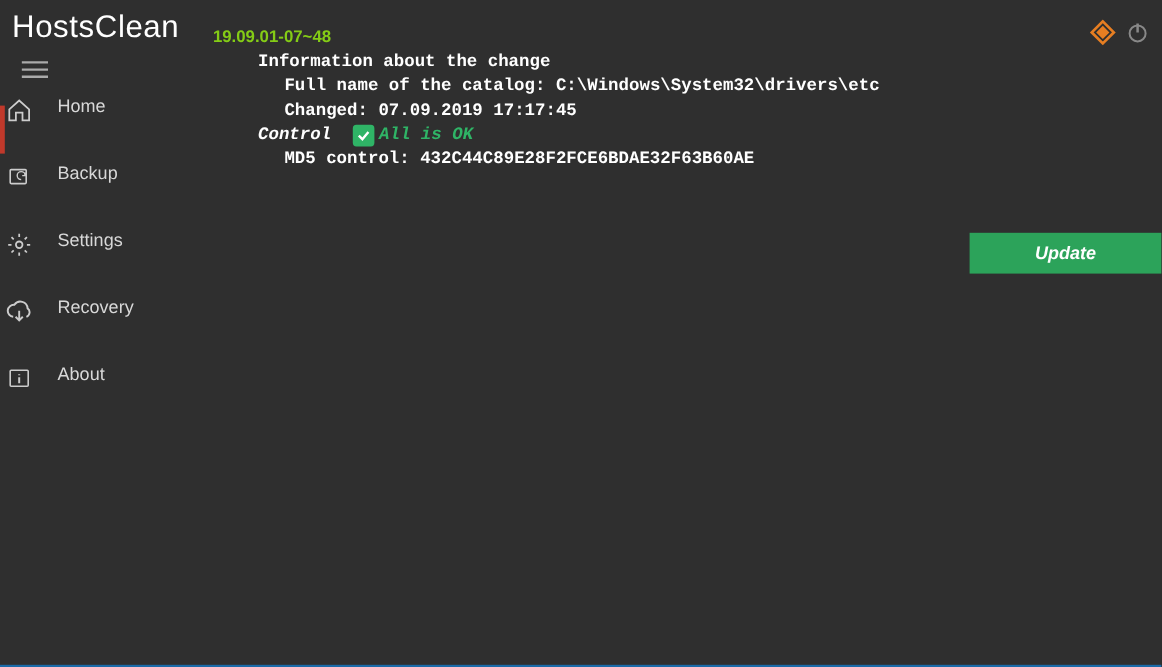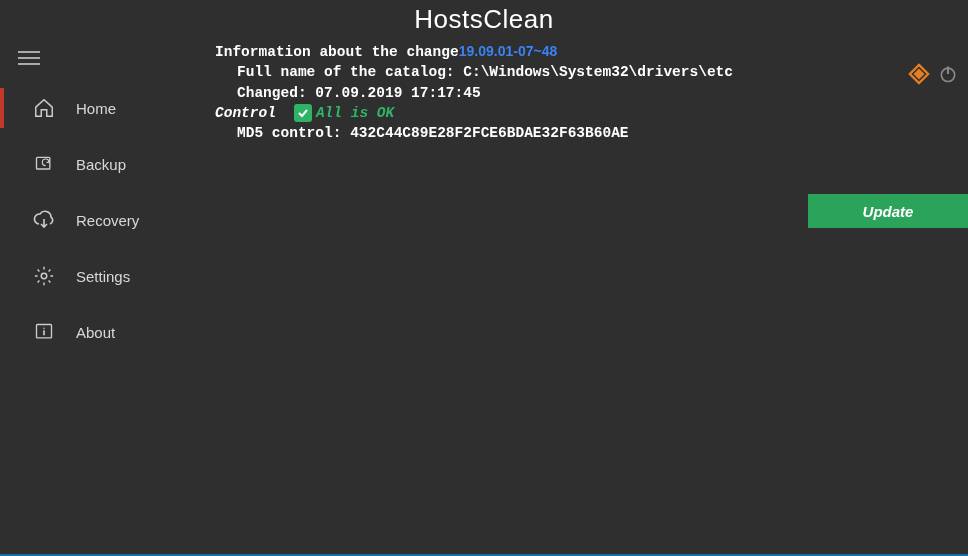--- a/index.html
+++ b/index.html
@@ -7,36 +7,35 @@
   width: 968px;
   height: 556px;
   background: #2f2f2f;
   color: #e0e0e0;
   font-family: 'Segoe UI', Tahoma, sans-serif;
   overflow: hidden;
   position: relative;
 }
 .header {
   display: flex;
-  align-items: center;
+  align-items: flex-end;
   padding: 4px 10px 0 10px;
   height: 38px;
-  flex-direction: column;
 }
 .app-title {
   font-size: 26px;
   font-weight: 400;
   color: #fff;
   letter-spacing: 0.5px;
 }
 .version {
   font-size: 14px;
   font-weight: bold;
-  color: #3b82f6;
-  margin-left: 48px;
+  color: #84cc16;
+  margin-left: 28px;
   margin-top: 8px;
 }
 .header-icons {
   margin-left: auto;
   display: flex;
   gap: 8px;
   align-items: center;
   margin-top: 4px;
 }
 .body-row {
@@ -48,23 +47,22 @@
   display: flex;
   flex-direction: column;
   padding-top: 4px;
 }
 .hamburger {
   padding: 8px 18px 14px 18px;
   cursor: pointer;
 }
 .nav-item {
   display: flex;
-  align-items: center;
   height: 56px;
-  padding-left: 32px;
+  padding-left: 4px;
   cursor: pointer;
   color: #d8d8d8;
   font-size: 15px;
   gap: 20px;
   position: relative;
 }
 .nav-item.active::before {
   content: "";
   position: absolute;
   left: 0;
@@ -187,36 +185,36 @@
             <rect x="3" y="4" width="16" height="14" rx="1" fill="none" stroke="#ccc" stroke-width="1.6"></rect>
             <path d="M14 14 A4 4 0 1 1 18 10" fill="none" stroke="#ccc" stroke-width="1.4"></path>
             <path d="M18 7 L18 10 L15 10" fill="none" stroke="#ccc" stroke-width="1.4"></path>
           </svg>
       </span>
       <span>Backup</span>
     </div>
 
     <div class="nav-item">
       <span class="nav-icon">
+        <svg width="22" height="22" viewBox="0 0 24 24">
+            <circle cx="12" cy="12" r="3" fill="none" stroke="#ccc" stroke-width="1.6"></circle>
+            <path d="M12 2 V5 M12 19 V22 M2 12 H5 M19 12 H22 M5 5 L7 7 M17 17 L19 19 M5 19 L7 17 M17 7 L19 5" stroke="#ccc" stroke-width="1.6"></path>
+          </svg>
+      </span>
+      <span>Settings</span>
+    </div>
+
+    <div class="nav-item">
+      <span class="nav-icon">
         <svg width="24" height="20" viewBox="0 0 24 20">
             <path d="M7 14 A5 5 0 0 1 8 4 A6 6 0 0 1 19 7 A4 4 0 0 1 18 14" fill="none" stroke="#ccc" stroke-width="1.6"></path>
             <path d="M12 9 V17 M9 14 L12 17 L15 14" fill="none" stroke="#ccc" stroke-width="1.6"></path>
           </svg>
       </span>
       <span>Recovery</span>
-    </div>
-
-    <div class="nav-item">
-      <span class="nav-icon">
-        <svg width="22" height="22" viewBox="0 0 24 24">
-            <circle cx="12" cy="12" r="3" fill="none" stroke="#ccc" stroke-width="1.6"></circle>
-            <path d="M12 2 V5 M12 19 V22 M2 12 H5 M19 12 H22 M5 5 L7 7 M17 17 L19 19 M5 19 L7 17 M17 7 L19 5" stroke="#ccc" stroke-width="1.6"></path>
-          </svg>
-      </span>
-      <span>Settings</span>
     </div>
 
     <div class="nav-item">
       <span class="nav-icon">
         <svg width="20" height="20" viewBox="0 0 24 24">
             <rect x="3" y="3" width="18" height="16" rx="1" fill="none" stroke="#ccc" stroke-width="1.6"></rect>
             <line x1="12" y1="7" x2="12" y2="8" stroke="#ccc" stroke-width="2"></line>
             <line x1="12" y1="10" x2="12" y2="16" stroke="#ccc" stroke-width="2"></line>
           </svg>
       </span>

